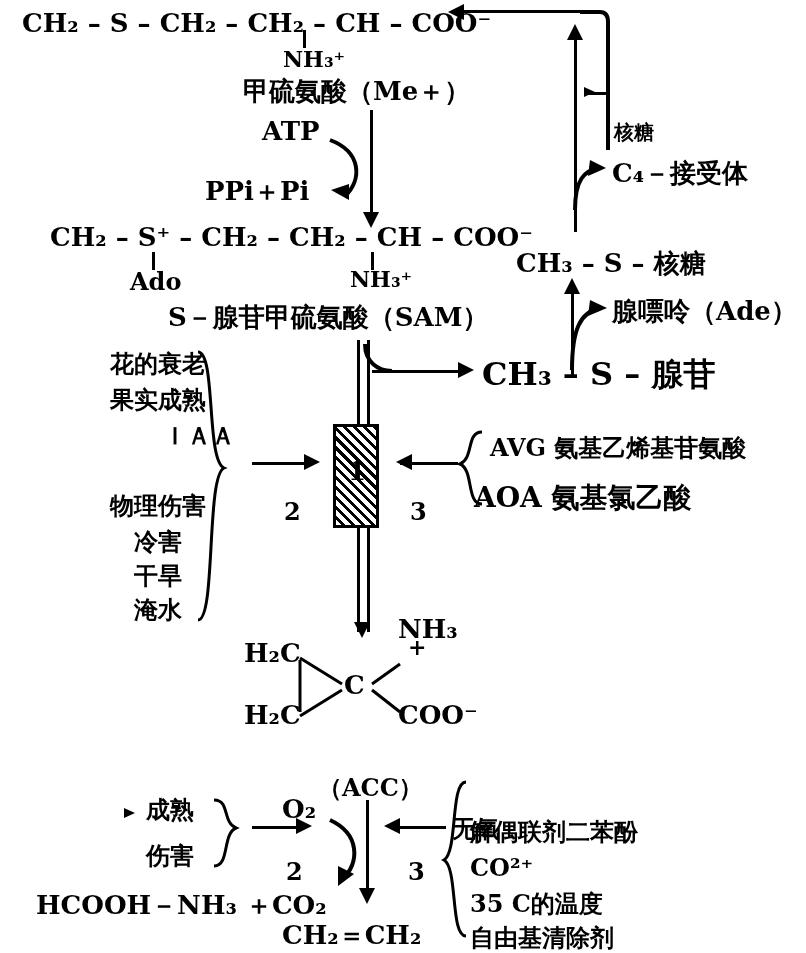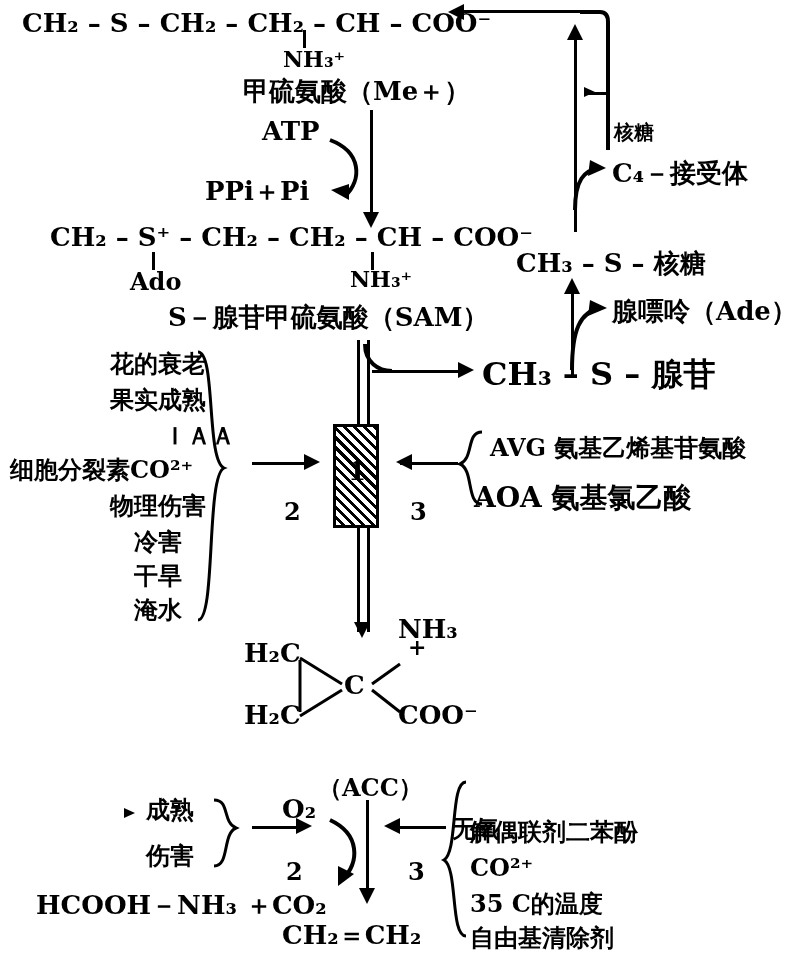--- a/index.html
+++ b/index.html
@@ -146,21 +146,20 @@
   <div class="line vline" style="left:357px; top:340px; height:292px;"></div>
   <div class="line vline" style="left:367px; top:340px; height:292px;"></div>
   <div class="arrow ar-down" style="left:354px; top:622px;"></div>
 
   <div class="enzyme-box" style="left:333px; top:424px; width:40px; height:98px;"></div>
   <div class="txt" style="left:348px; top:458px; font-size:26px; color:#000;">1</div>
 
   <div class="txt" style="left:110px; top:352px; font-size:24px;">花的衰老</div>
   <div class="txt" style="left:110px; top:388px; font-size:24px;">果实成熟</div>
   <div class="txt" style="left:117px; top:424px; font-size:24px;margin-left:46px;">ＩＡＡ</div>
-  <div class="txt" style="left:10px; top:458px; font-size:24px;">细胞分裂素CO²⁺</div>
   <div class="txt" style="left:110px; top:494px; font-size:24px;">物理伤害</div>
   <div class="txt" style="left:134px; top:530px; font-size:24px;">冷害</div>
   <div class="txt" style="left:134px; top:564px; font-size:24px;">干旱</div>
   <div class="txt" style="left:134px; top:598px; font-size:24px;">淹水</div>
 
   <svg style="left:0; top:0; width:806px; height:953px;">
     <path d="M198 352 C 216 352, 206 460, 224 468 C 206 476, 216 620, 198 620" stroke="#000" stroke-width="3" fill="none"></path>
   </svg>
 
   <div class="line hline" style="left:252px; top:462px; width:56px;"></div>

